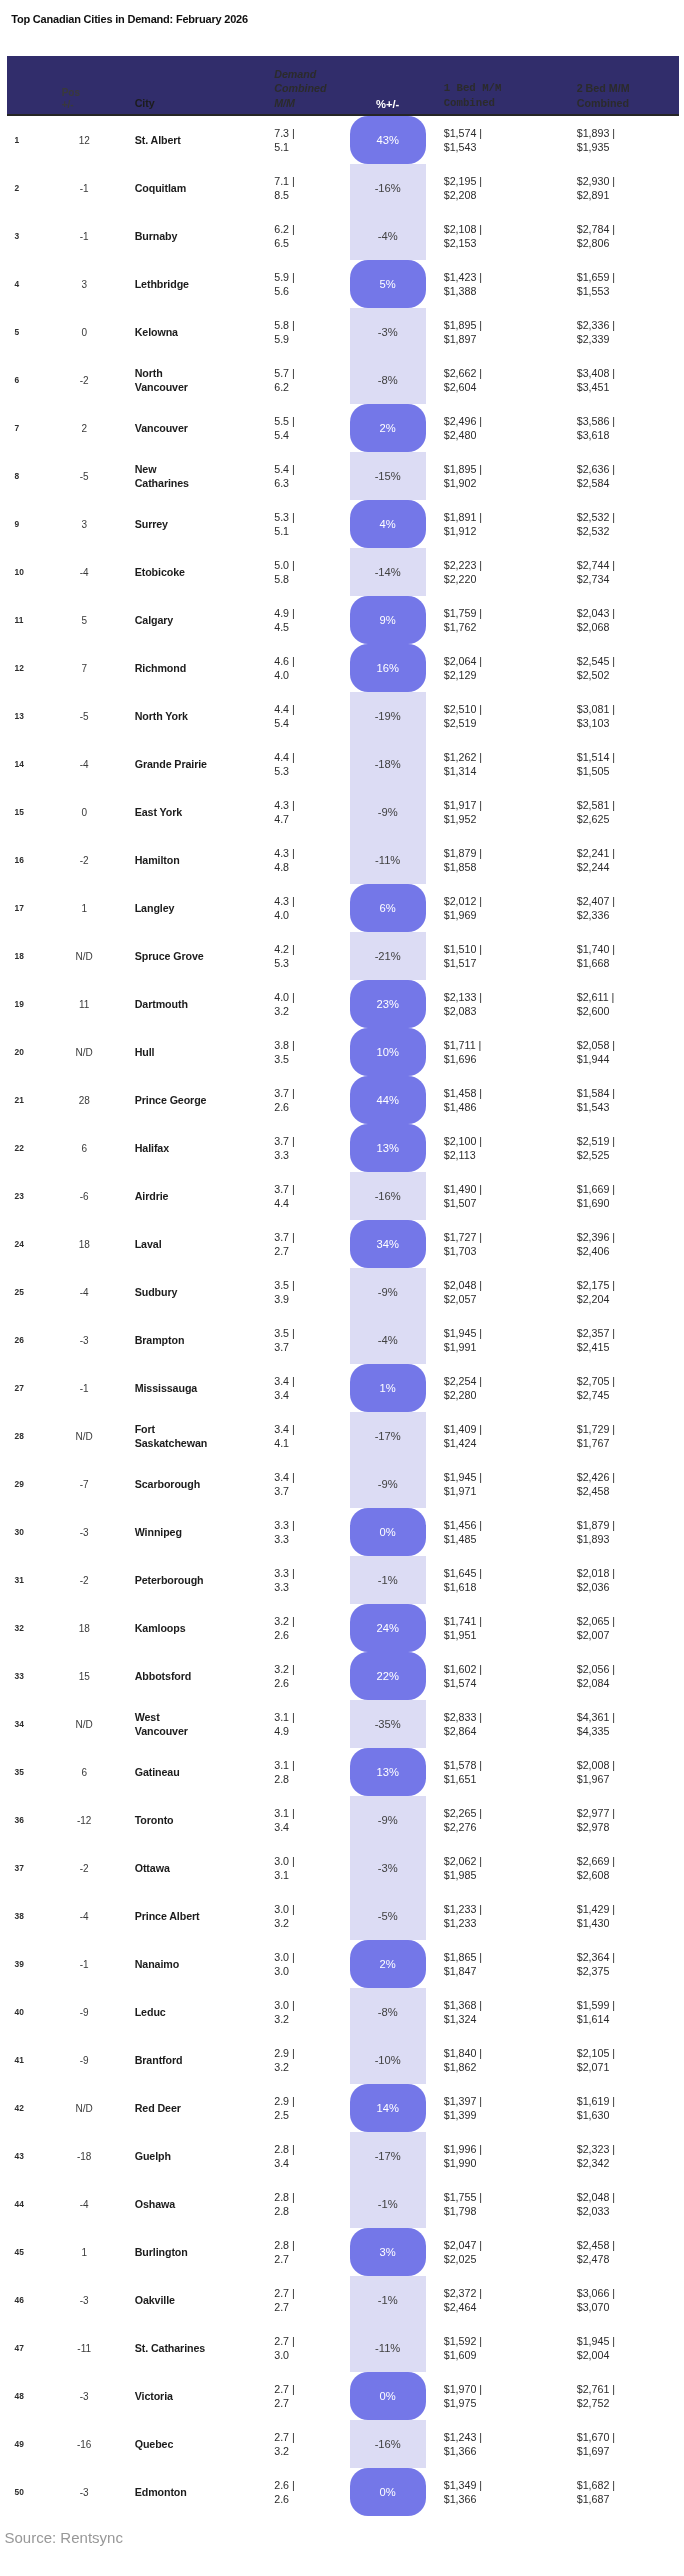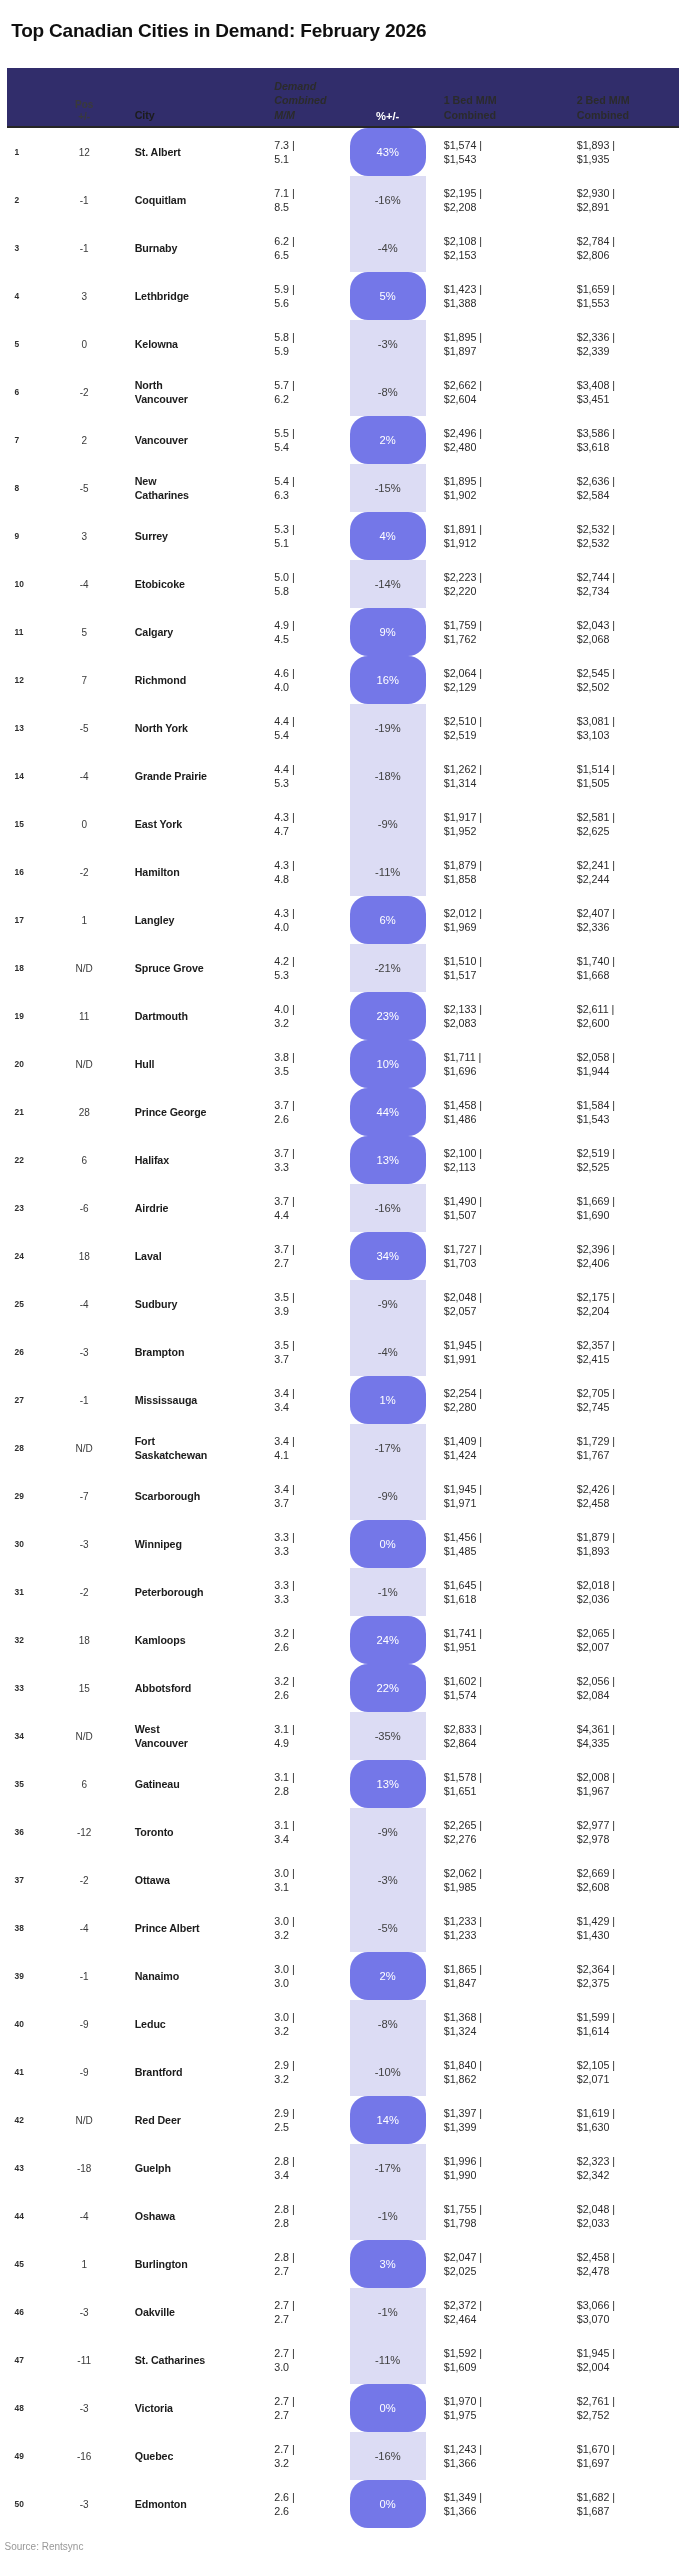--- a/index.html
+++ b/index.html
@@ -4,23 +4,23 @@
 <style>
   * { box-sizing: border-box; }
   html, body { margin: 0; padding: 0; }
   body {
     width: 685px;
     background: #ffffff;
     font-family: "Liberation Sans", sans-serif;
     color: #222;
   }
   .title {
-    margin: 12px 0 26px 0;
+    margin: 0 0 26px 0;
     padding: 7.9px 11.2px 0 11.2px;
-    font-size: 19px;
+    font-size: 11px;
     line-height: 22.5px;
     font-weight: 700;
     letter-spacing: -0.2px;
     color: #0f0f0f;
   }
   .table { margin: 0 6.7px; width: 672px; }
   .grid-cols {
     display: grid;
     grid-template-columns: 55px 45px 163px 80px 76px 136px 117px;
   }
@@ -68,27 +68,27 @@
     justify-content: center;
     font-size: 11.2px;
     position: relative;
     z-index: 1;
   }
   .thead .c.pct { background: none; align-self: end; display: block; text-align: center; height: auto; }
   .c.pct.pos-val { background: var(--pct-pos, #7477e8); color: #ffffff; border-radius: 18px; }
   .c.pct.neg-val { background: var(--pct-neg, #dcdcf4); color: #414141; text-align: center; }
   .thead .c.city   { padding-left: 28px; margin-top: 40px; }
   .thead .c.demand { padding-left: 4.5px; font-style: italic; }
-  .thead .c.bed1   { padding-left: 18px; }
+  .thead .c.bed1   { padding-left: 18px; font-family: Liberation Mono, monospace; }
   .thead .c.bed2   { padding-left: 15px; }
-  .thead .c.pos    { text-align: center; }
+  .thead .c.pos    { text-align: left; }
   .source {
     margin: 12.4px 0 0 4.5px;
     padding-bottom: 11.2px;
-    font-size: 10px;
+    font-size: 15px;
     color: #989898;
   }
 </style>
 </head>
 <body>
 
 <div class="page">
   <h1 class="title">Top Canadian Cities in Demand: February 2026</h1>
 
   <div class="table">

